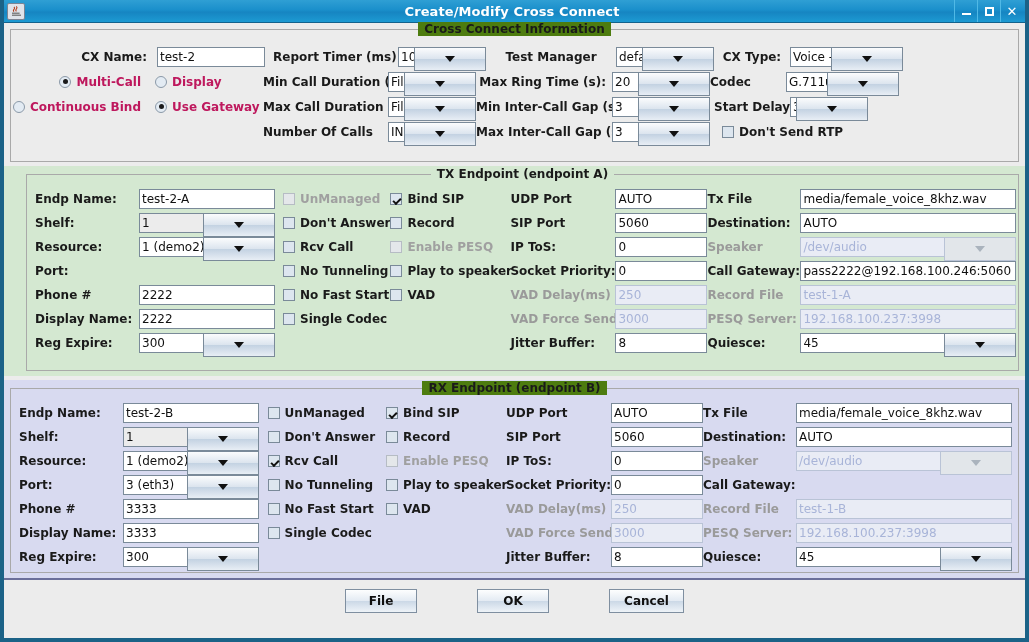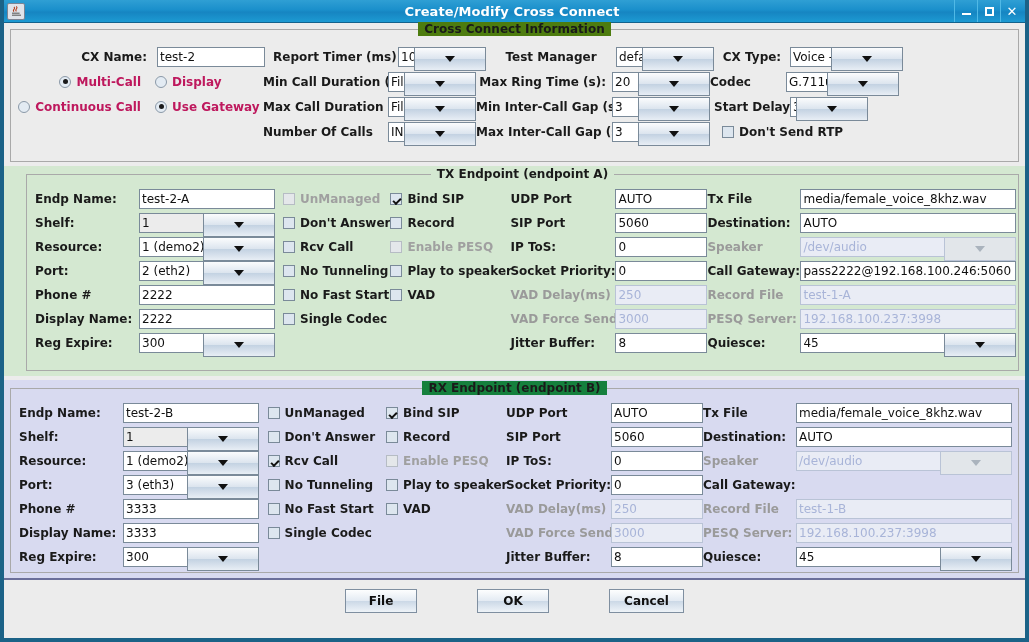--- a/index.html
+++ b/index.html
@@ -61,21 +61,21 @@
     position:absolute;top:-8px;left:0;right:0;text-align:center;
     font-weight:bold;font-size:12px;color:#1a1a1a;
   }
   .group>.legend span{padding:0 6px;}
 
   .sec-info{background:#ececec;}
   .sec-info>.legend span{background:#4d7c0f;}
   .sec-tx{background:#d4e8d1;}
   .sec-tx>.legend span{background:#d4e8d1;}
   .sec-rx{background:#d8daf0;}
-  .sec-rx>.legend span{background:#15803d;}
+  .sec-rx>.legend span{background:#4d7c0f;}
 
   .band-tx{background:#d4e8d1;padding:0 0 5px 16px;margin-top:4px;}
   .band-rx{background:#d8daf0;padding:0 0 5px 0;margin-top:4px;}
   .band-tx .group,.band-rx .group{margin-top:8px;}
 
   
   .lbl{font-weight:bold;color:#1a1a1a;white-space:nowrap;font-size:12px;}
   .lbl.dim{color:#9a9a9a;}
 
   .tf{
@@ -256,21 +256,21 @@
             <div class="btn">
                 <i class="arw"></i>
               </div>
           </div>
         </div>
 
         <div class="irow">
           <div style="width:130px;display:flex;justify-content:flex-end;padding-right:6px;box-sizing:border-box;">
             <div class="rb">
               <i class="dot"></i>
-                <span class="txt">Continuous Call</span>
+                <span class="txt">Continuous Bind</span>
             </div>
           </div>
           <div style="width:108px;display:flex;justify-content:flex-start;padding-left:8px;box-sizing:border-box;">
             <div class="rb">
               <i class="dot on"></i>
                 <span class="txt">Use Gateway</span>
             </div>
           </div>
           <div class="lbl" style="width:125px;text-align:left;padding-left:8px;">Max Call Duration (s)</div>
           <div class="combo" style="width:88px;">
@@ -348,26 +348,20 @@
               <div class="lbl" style="width:104px;">Resource:</div>
               <div class="combo" style="width:136px;">
                 <div class="val">1 (demo2)</div>
                 <div class="btn">
                     <i class="arw"></i>
                   </div>
               </div>
             </div>
             <div class="ep-row">
               <div class="lbl" style="width:104px;">Port:</div>
-              <div class="combo" style="width:136px;">
-                <div class="val">2 (eth2)</div>
-                <div class="btn">
-                    <i class="arw"></i>
-                  </div>
-              </div>
             </div>
             <div class="ep-row">
               <div class="lbl" style="width:104px;">Phone #</div>
               <div class="tf" style="width:136px;">2222</div>
             </div>
             <div class="ep-row">
               <div class="lbl" style="width:104px;">Display Name:</div>
               <div class="tf" style="width:136px;">2222</div>
             </div>
             <div class="ep-row">

